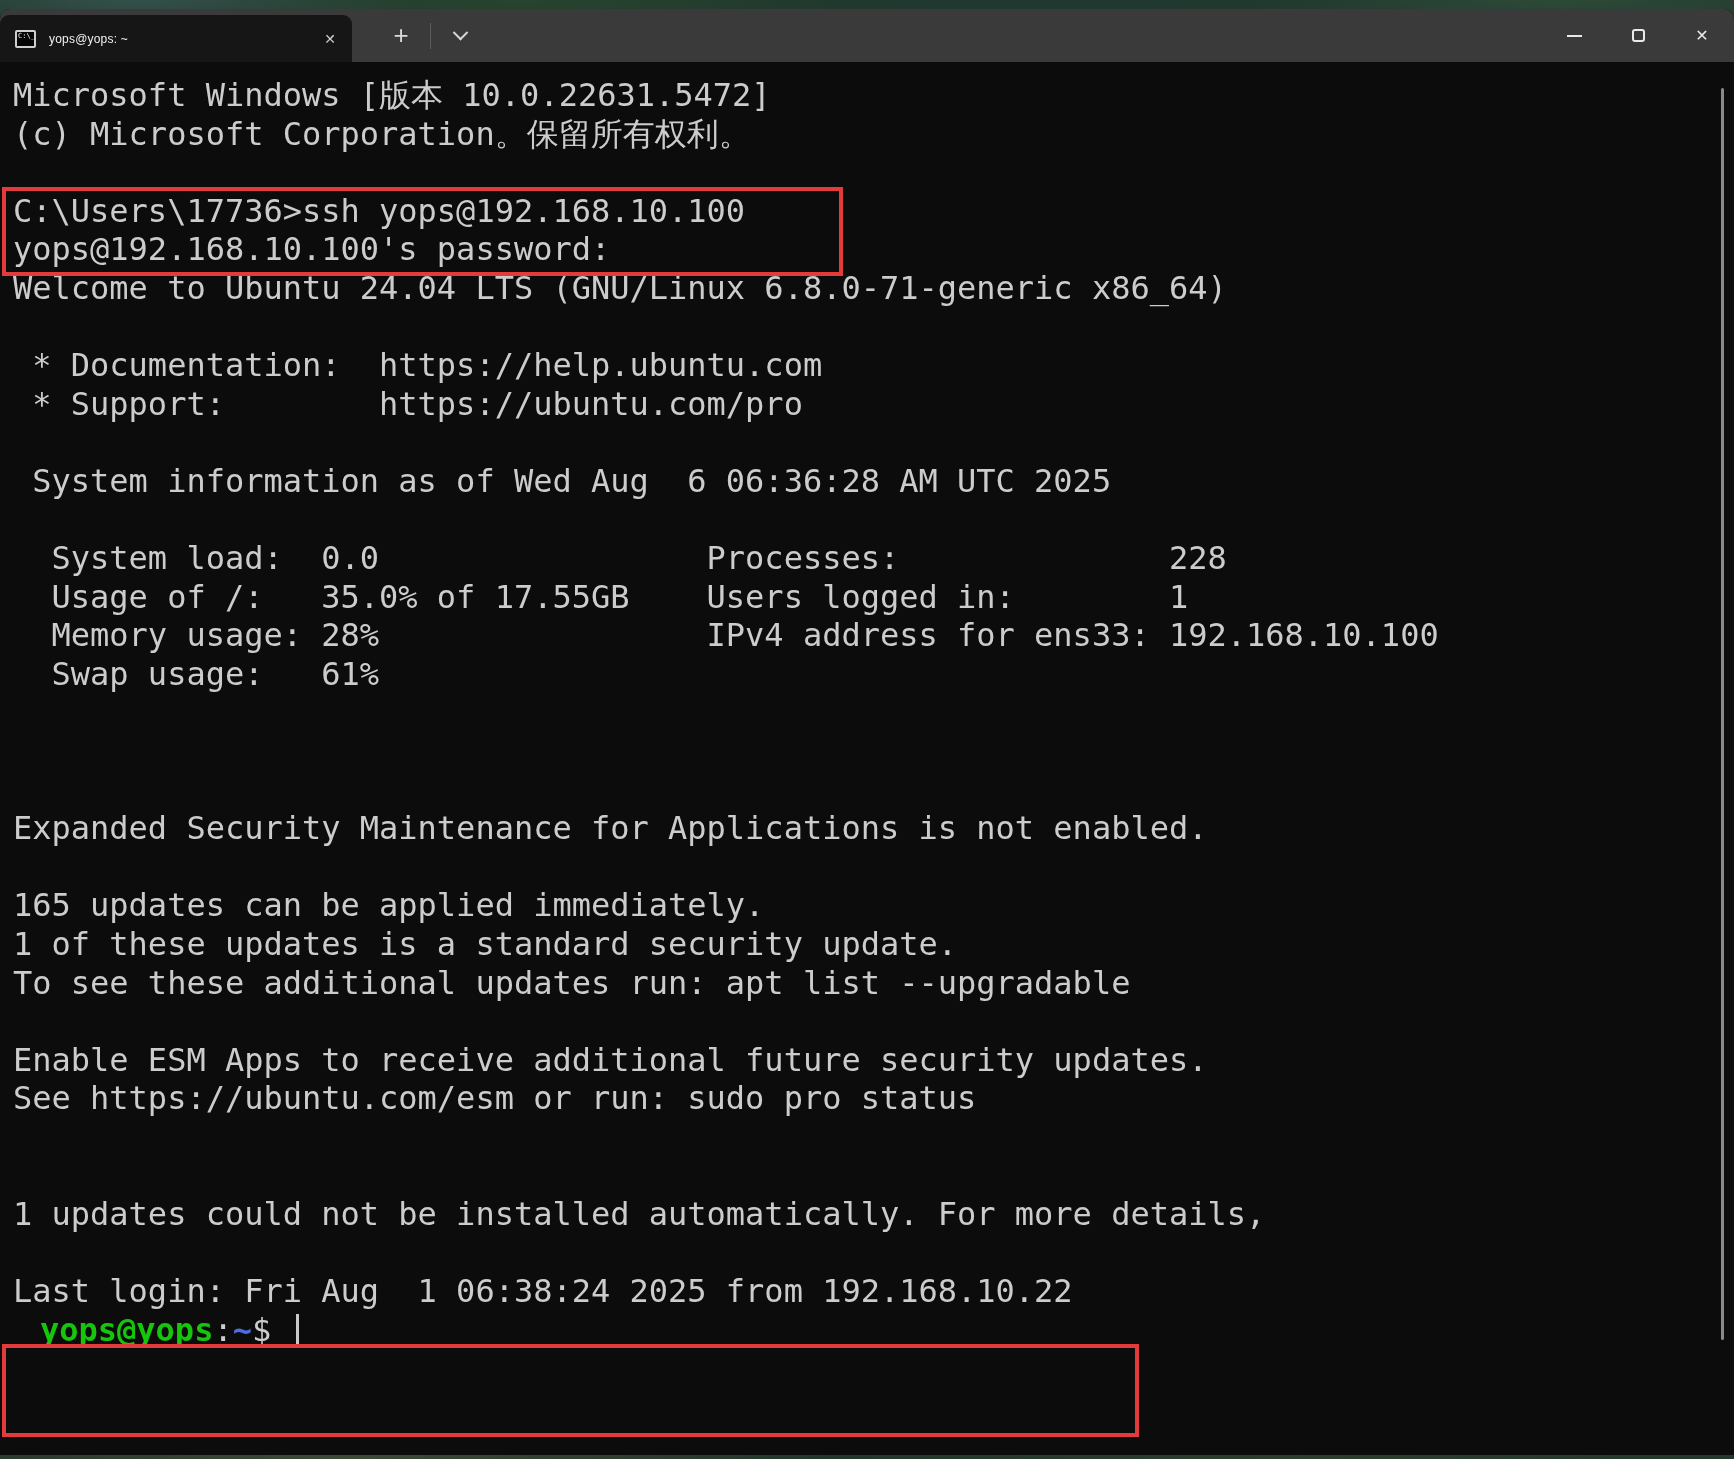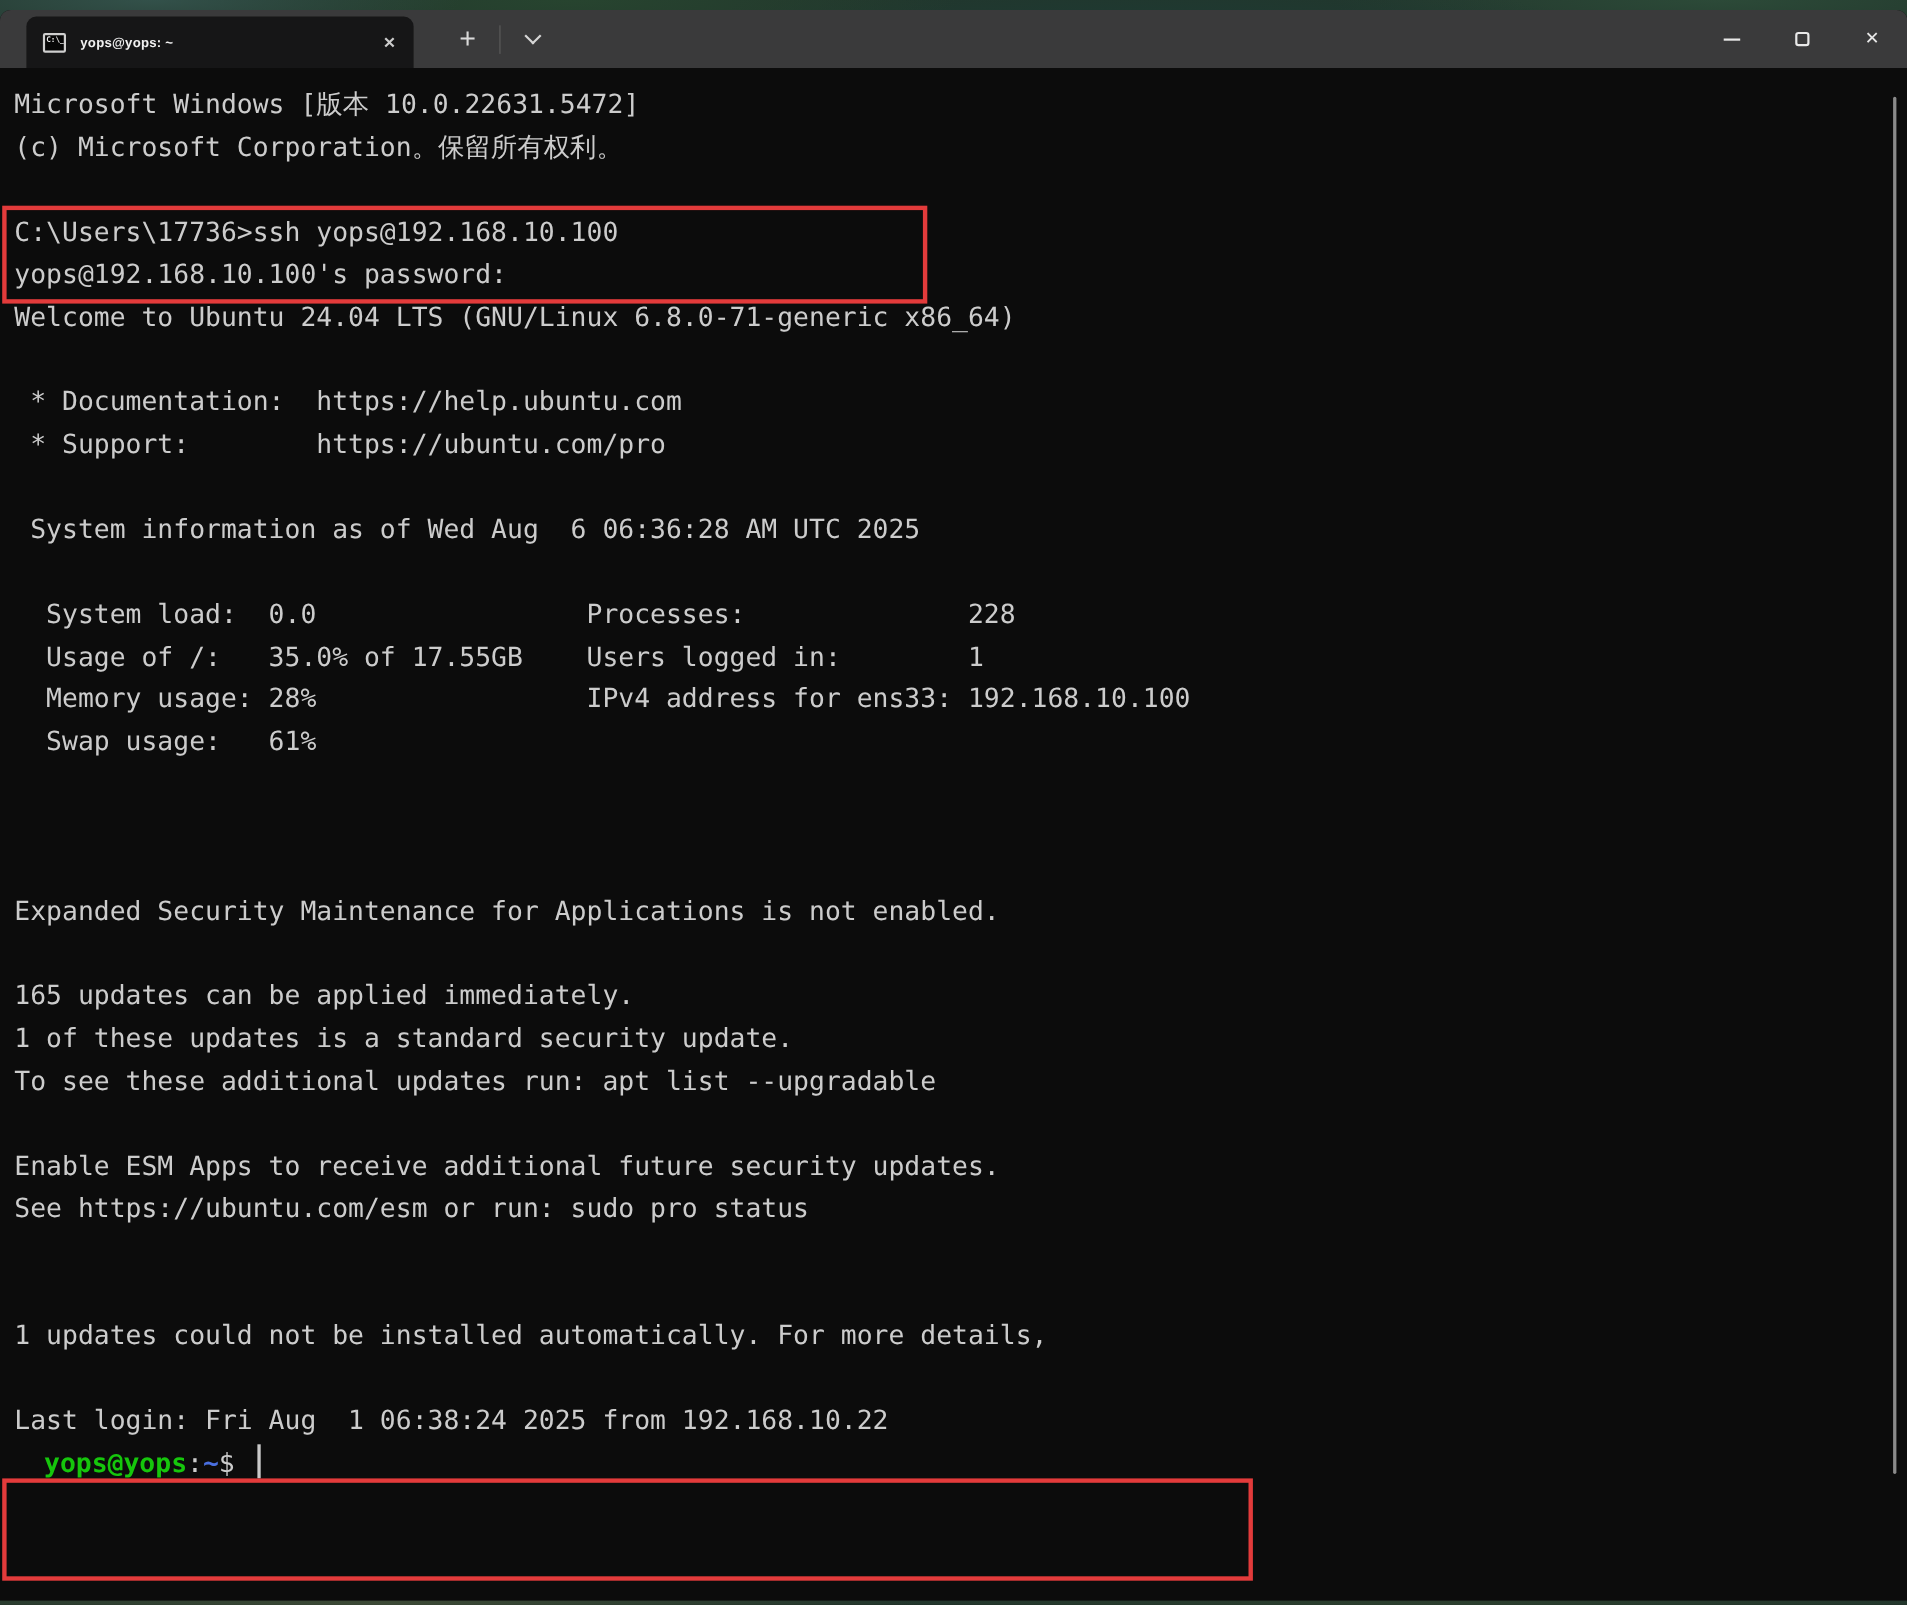--- a/index.html
+++ b/index.html
@@ -20,24 +20,24 @@
     position:absolute; left:0; right:0; top:9px; bottom:4px;
     border-radius:10px 10px 0 0; overflow:hidden;
     background:#0c0c0c;
   }
   
   .titlebar{
     height:53px; background:#3a3a3b;
     display:flex; align-items:stretch;
   }
   .tab{
-    margin-left:24px; margin-top:6px; width:352px;
+    margin-top:6px; width:352px;
     background:#161617; border-radius:9px 9px 0 0;
     display:flex; align-items:center; gap:13px;
-    padding:0 8px 0 15px; cursor:default;font-weight:bold;
+    padding:0 8px 0 15px; cursor:default;
   }
   .tab-icon{
     width:21px; height:18px; flex:0 0 auto;
     border:2px solid #cfcfcf; border-radius:2px;
     background:#050505; position:relative;
     font-family:"DejaVu Sans Mono", monospace;
     font-size:7px; line-height:8px; color:#e8e8e8;
     padding-left:1px; overflow:hidden;
   }
   .tab-title{
@@ -75,21 +75,21 @@
   }
   .glyph-min{ width:15px; height:2px; background:#e9e9e9; }
   .glyph-max{ width:13px; height:13px; border:2px solid #e9e9e9; border-radius:3px; }
   .glyph-close{ color:#e9e9e9; font-size:16px; line-height:16px; }
   
   .terminal{
     position:absolute; top:53px; left:0; right:0; bottom:0;
     background:#0c0c0c; overflow:hidden;
     padding:14px 0 0 13px;
     font-family:"DejaVu Sans Mono","Liberation Mono",monospace;
-    font-size:24px; line-height:38.6px; color:#cccccc;
+    font-size:32px; line-height:38.6px; color:#cccccc;
   }
   .tl{ height:38.6px; white-space:pre; }
   .p-green{ color:#16c60c; font-weight:bold;margin-left:27px; }
   .p-blue{ color:#4a6fe0; font-weight:bold; }
   .cursor{
     display:inline-block; width:3px; height:31px;
     background:#c9c9c9; vertical-align:middle; margin-left:6px; margin-top:-6px;
   }
   .hl-box{
     position:absolute; border:4px solid #e33b3b; pointer-events:none;

